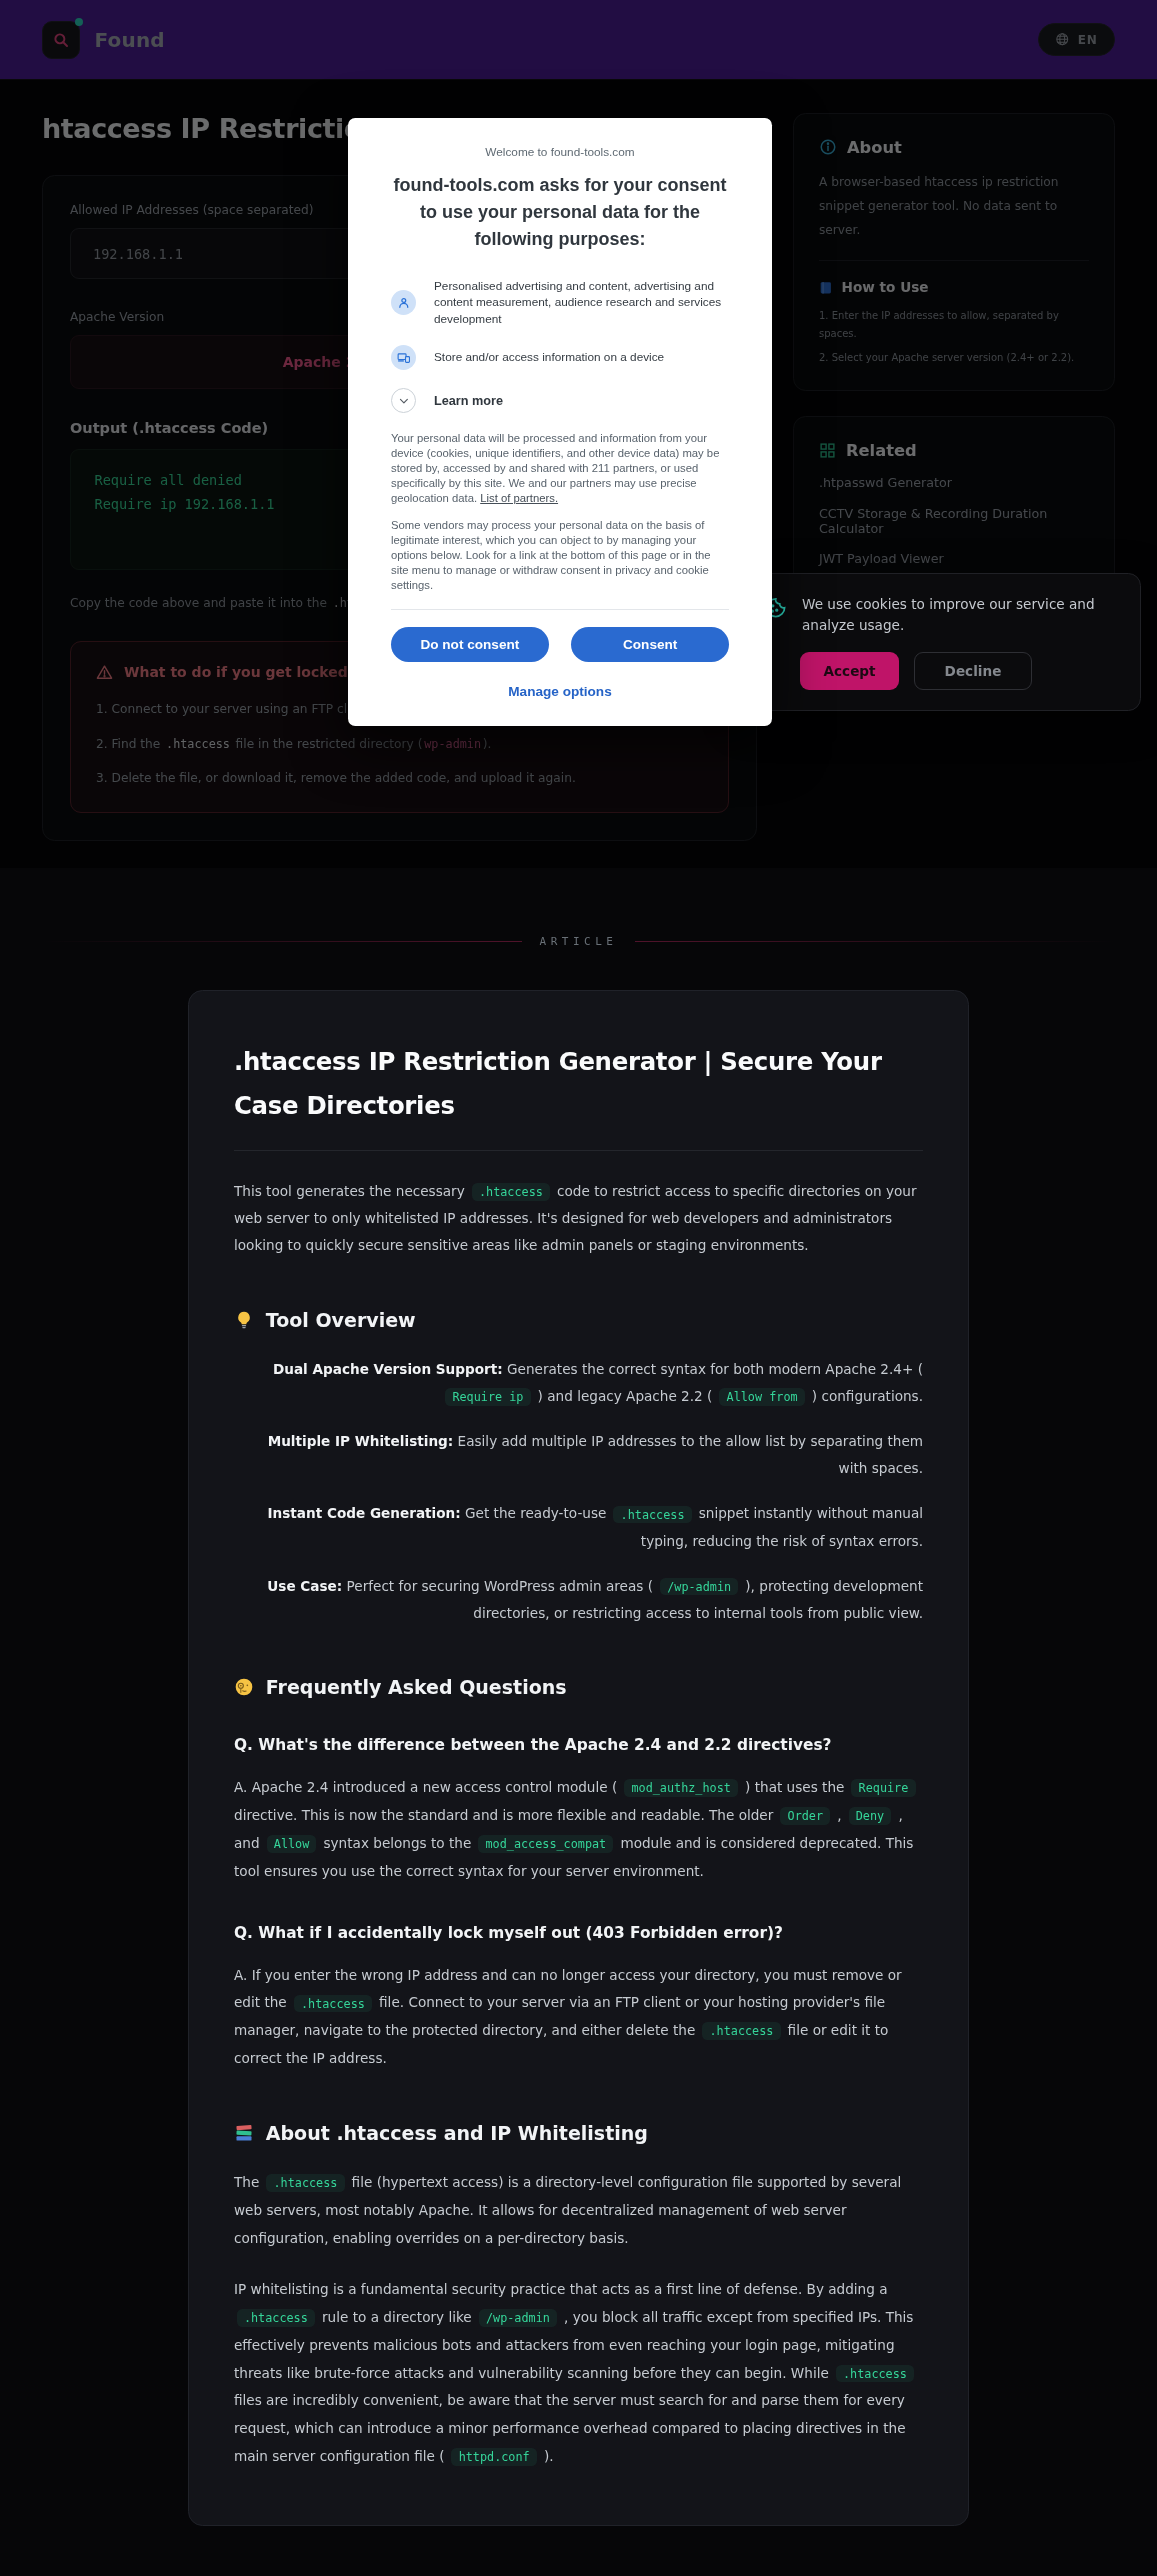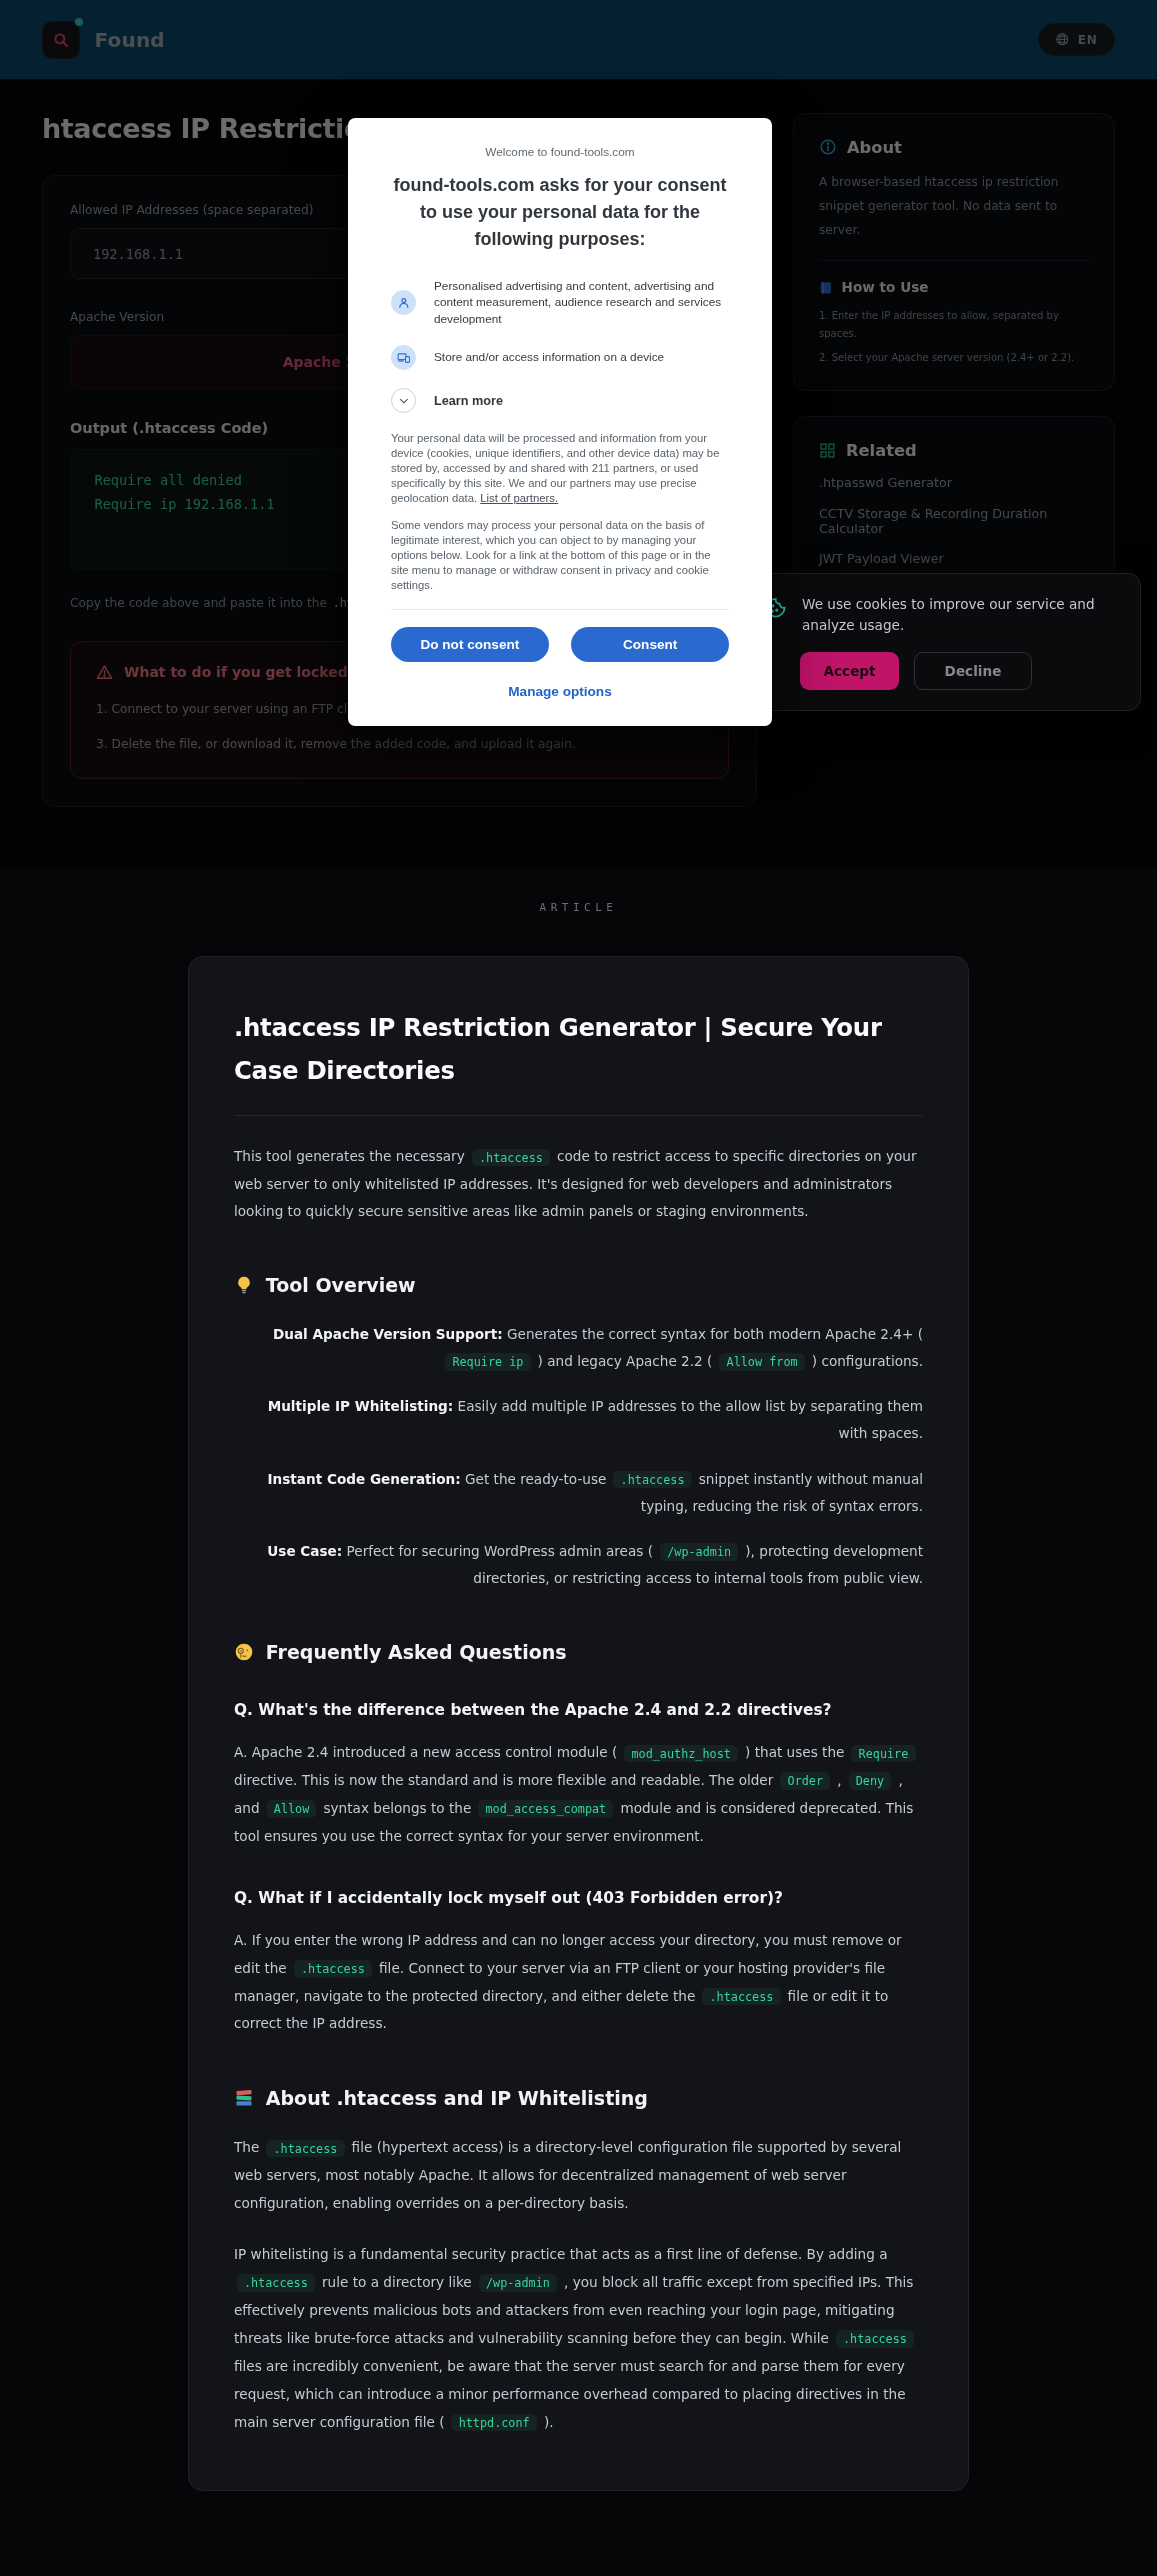--- a/index.html
+++ b/index.html
@@ -6,21 +6,21 @@
   html,body { background:#060608; }
   body {
     width:1157px; min-height:2576px; position:relative;
     font-family:"DejaVu Sans","Liberation Sans",sans-serif;
     color:#c6cbd1; overflow-x:hidden;
   }
   .mono { font-family:"DejaVu Sans Mono","Liberation Mono",monospace; }
 
   
   .header {
-    height:80px; background:#0c4a6e; border-bottom:0.9px solid #141418;
+    height:80px; background:#4c1d95; border-bottom:0.9px solid #141418;
     display:flex; align-items:center; justify-content:space-between; padding:16px 42px;
   }
   .brand { display:flex; align-items:center; gap:14.5px; cursor:pointer; }
   .brand-badge {
     width:38px; height:38px; background:#17181c; border:0.9px solid #24252b; border-radius:10px;
     display:flex; align-items:center; justify-content:center; position:relative;
   }
   .brand-dot { position:absolute; top:-3.6px; right:-3.6px; width:8.1px; height:8.1px; border-radius:50%; background:#2dd4bf; }
   .brand-name { font-size:20px; font-weight:600; color:#a7adb5; letter-spacing:0.2px; }
   .lang-pill {
@@ -200,20 +200,21 @@
           <span>
             <svg width="17" height="17" viewBox="0 0 24 24" fill="none" stroke="#ee7a84" stroke-width="2" stroke-linejoin="round" stroke-linecap="round">
               <path d="M12 3 L22 20 L2 20 Z"></path>
                 <line x1="12" y1="9.5" x2="12" y2="14.5"></line>
                 <circle cx="12" cy="17.3" r="0.6" fill="#ee7a84"></circle>
             </svg>
           </span>
           <span>What to do if you get locked out (403 Error)</span>
         </div>
         <div class="warning-item hero-rich"><span>1. Connect to your server using an FTP client or your hosting's file manager.</span></div>
+        <div class="warning-item hero-rich"><span>2. Find the </span><span class="mono-l">.htaccess</span><span> file in the restricted directory (</span><span class="code-p">wp-admin</span><span>).</span></div>
         <div class="warning-item hero-rich"><span>3. Delete the file, or download it, remove the added code, and upload it again.</span></div>
       </div>
     </div>
   </div>
 
   <div class="col-right">
     <div class="card side-card">
       <div class="side-head">
         <span>
           <svg width="18" height="18" viewBox="0 0 24 24" fill="none" stroke="#3aaed6" stroke-width="2" stroke-linecap="round">

